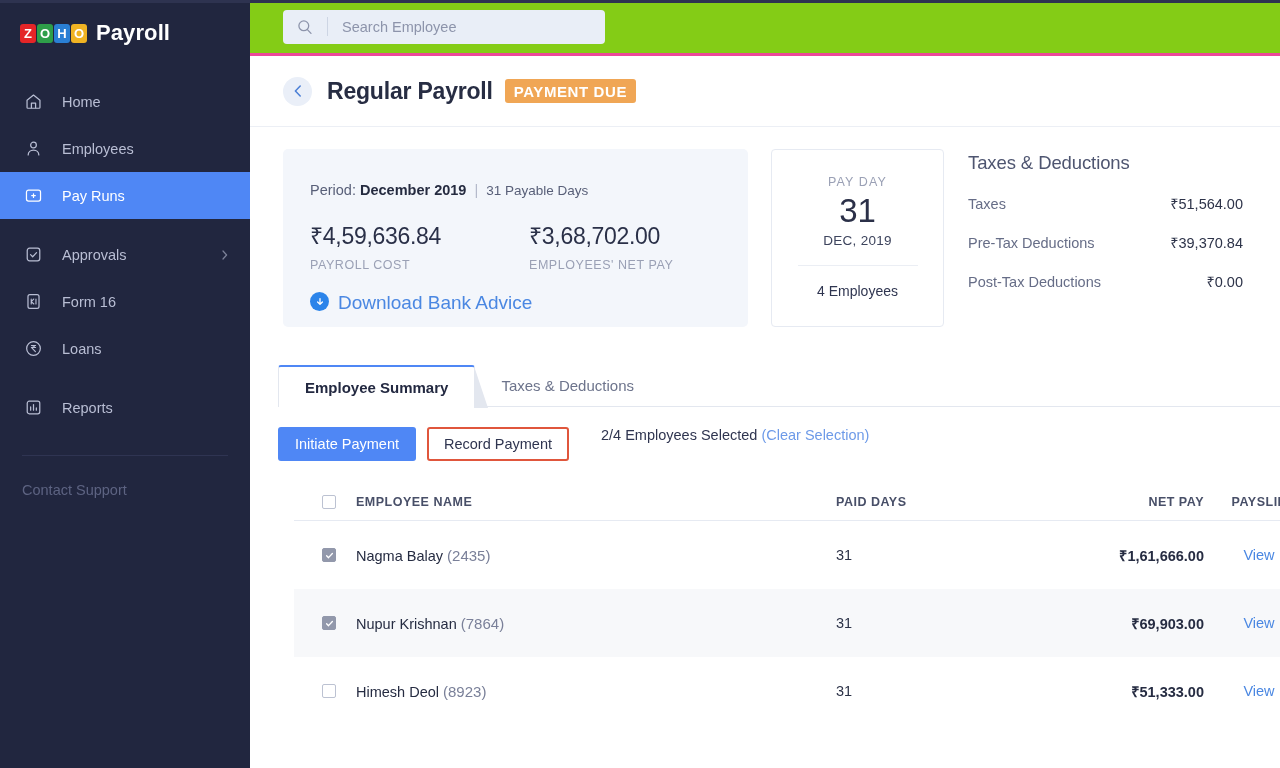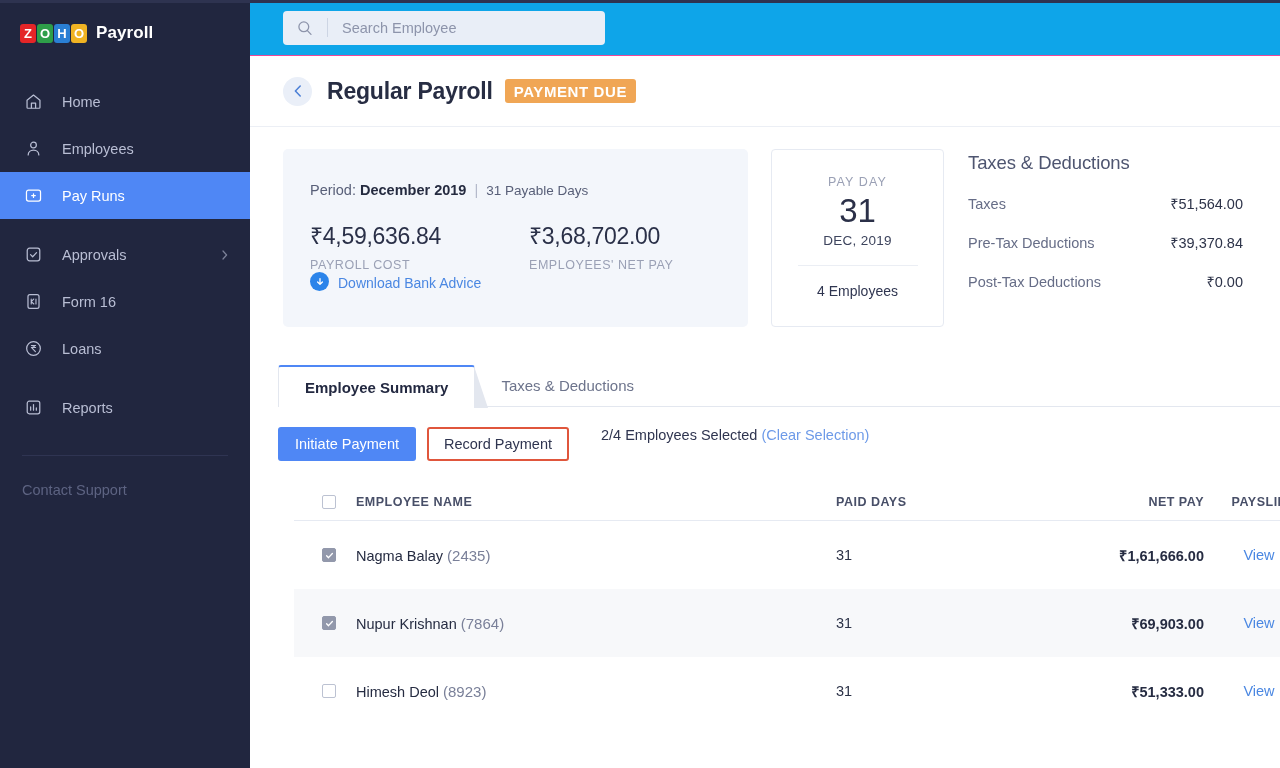--- a/index.html
+++ b/index.html
@@ -24,21 +24,21 @@
   }
   .brand { display: flex; align-items: center; height: 66px; padding-left: 20px; }
   .zoho-logo { display: flex; align-items: center; gap: 1px; }
   .zoho-tile {
     width: 16px; height: 19px; border-radius: 3px;
     display: flex; align-items: center; justify-content: center;
     color: #fff; font-size: 13px; font-weight: 700; line-height: 1;
     font-family: "Liberation Sans", sans-serif;
   }
   .brand-word {
-    color: #ffffff; font-size: 17px; font-weight: 600;
+    color: #ffffff; font-size: 22px; font-weight: 600;
     margin-left: 9px; letter-spacing: .1px;
   }
 
   .nav { margin-top: 12px; }
   .nav-item {
     display: flex; align-items: center; height: 47px;
     padding-left: 22px; color: #b9bed4; font-size: 14.5px;
     cursor: pointer; position: relative; user-select: none;
   }
   .nav-item .nav-ico {
@@ -58,21 +58,21 @@
   }
 
   
   #main {
     flex: 1 1 auto; height: 768px; background: #ffffff;
     position: relative; overflow: hidden;
   }
 
   
   #topbar {
-    height: 56px; background: #0ea5e9; border-bottom: 1px solid #ec4899;
+    height: 56px; background: #84cc16; border-bottom: 3px solid #ec4899;
     display: flex; align-items: center; padding-left: 33px;
   }
   .search-box {
     width: 322px; height: 34px; background: #e9eef7; border-radius: 4px;
     display: flex; align-items: center;
   }
   .search-ico { width: 44px; display: flex; align-items: center; justify-content: center; }
   .search-sep { width: 1px; height: 19px; background: #cdd5e4; }
   .search-input {
     border: 0; outline: 0; background: transparent; flex: 1;
@@ -113,22 +113,22 @@
   .period-line .pipe { color: #b3b9ca; margin: 0 4px; }
   .period-line .days { font-size: 13.5px; color: #585f78; }
   .amt-row { display: flex; margin-top: 21px; }
   .amt-col { width: 222px; }
   .amt-val { font-size: 23px; color: #2a3048; font-weight: 400; letter-spacing: -.3px; }
   .amt-lbl {
     font-size: 12.5px; color: #9aa0b5; letter-spacing: .55px;
     margin-top: 7px; text-transform: uppercase;
   }
   .dl-link {
-    display: flex; align-items: flex-end; 
-    color: #4a87e2; font-size: 14px; cursor: pointer;
+    display: flex; align-items: flex-start; margin-top: 20px;
+    color: #4a87e2; font-size: 19px; cursor: pointer;
   }
   .dl-circle {
     width: 19px; height: 19px; border-radius: 50%; background: #2b84ea;
     display: flex; align-items: center; justify-content: center; margin-right: 9px;
   }
 
   .card-payday {
     width: 173px; height: 178px; background: #ffffff; border: 1px solid #e6eaf2;
     border-radius: 4px; margin-left: 23px; flex: 0 0 173px;
     display: flex; flex-direction: column; align-items: center;

